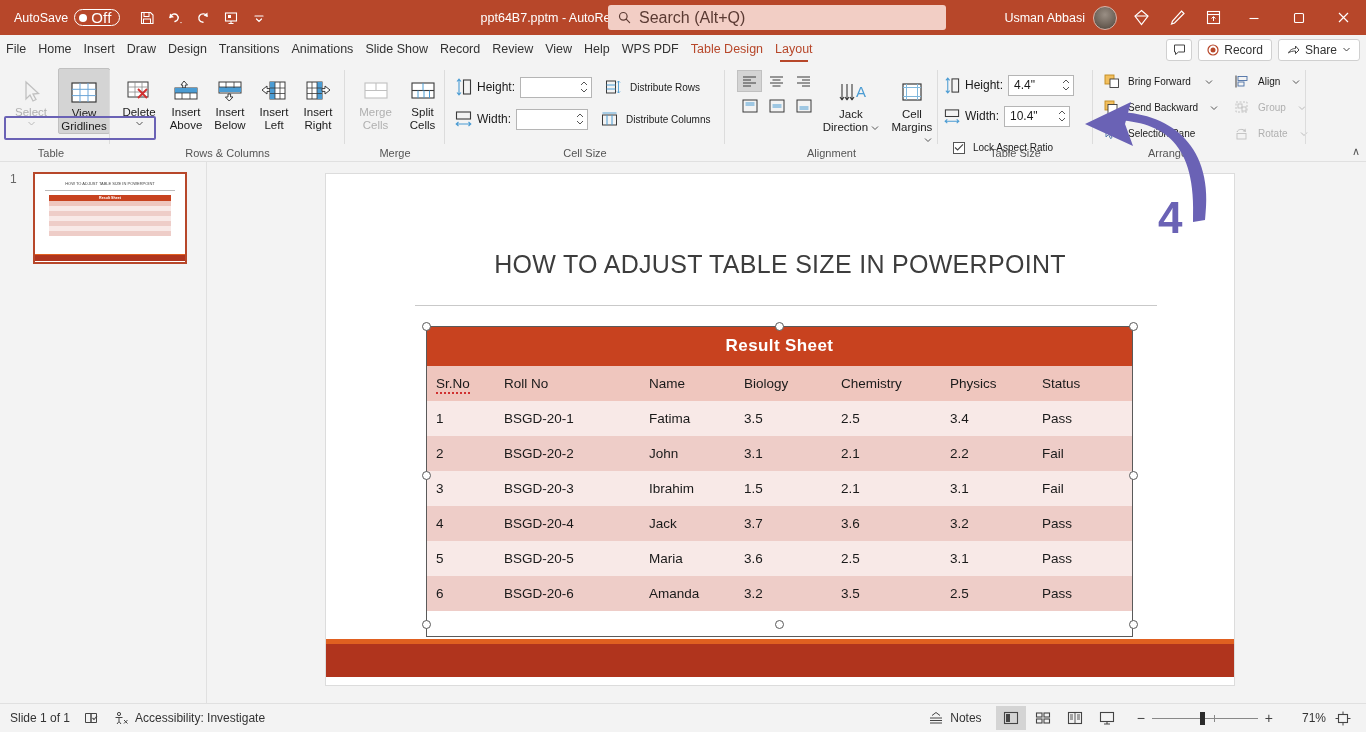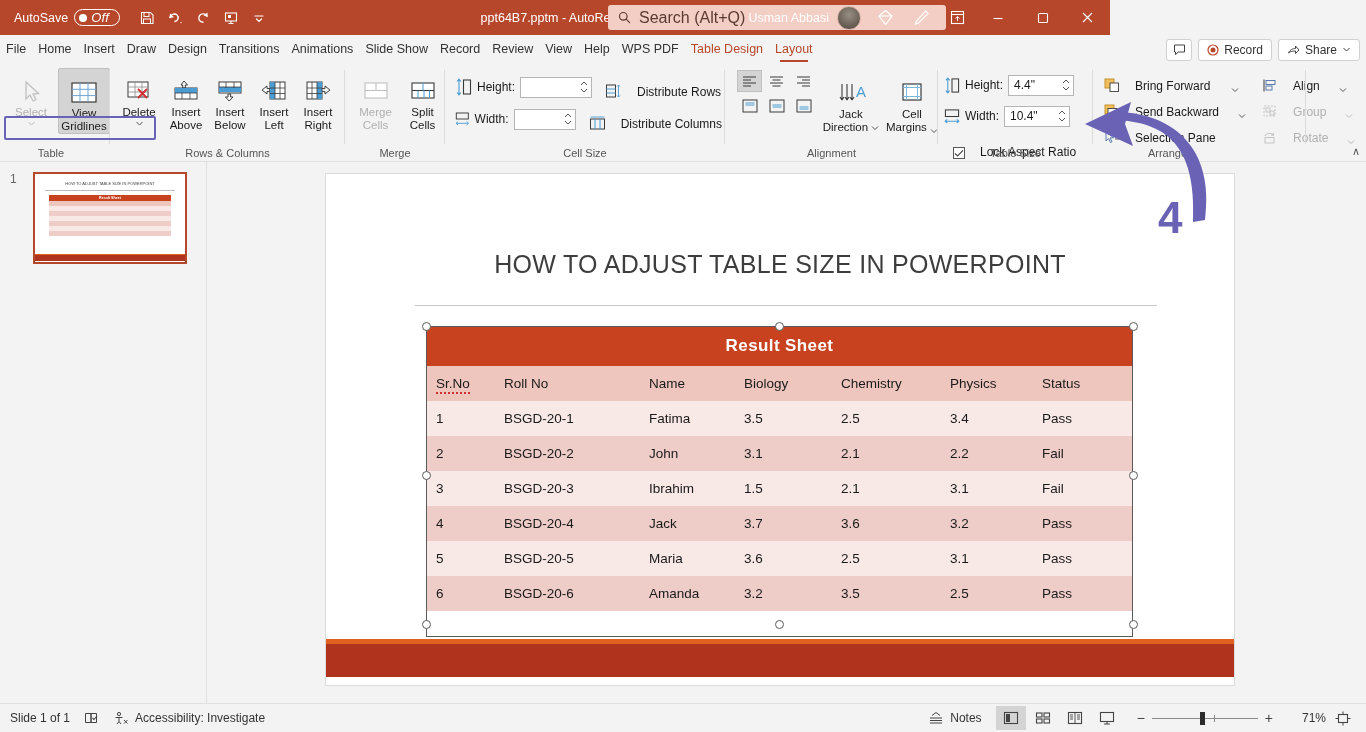--- a/index.html
+++ b/index.html
@@ -6,35 +6,35 @@
   html, body {
     width: 1366px; height: 732px;
     font-family: "Liberation Sans", sans-serif;
     overflow: hidden;
     background: #f3f3f3;
   }
   .app { position: relative; width: 1366px; height: 732px; }
 
   
   .titlebar {
-    position: absolute; top: 0; left: 0; width: 1110px; height: 35px;
+    position: absolute; top: 0; left: 0; width: 1366px; height: 35px;
     background: #b7472a; display: flex; align-items: center;
     color: #fff; font-size: 12px;
   }
   .tb-autosave { display: flex; align-items: center; gap: 6px; margin-left: 14px; }
   .tb-autosave .lbl { font-size: 12.5px; color: #fff; }
   .toggle {
     width: 46px; height: 17px; border-radius: 9px;
     border: 1px solid #ffffff; background: transparent;
     display: flex; align-items: center; position: relative;
   }
   .toggle .knob {
     width: 8px; height: 8px; border-radius: 50%; background: #fff; margin-left: 4px;
   }
-  .toggle .t-lbl { font-size: 13px; margin-left: 4px; letter-spacing: .2px; font-style: italic; }
+  .toggle .t-lbl { font-size: 15px; margin-left: 4px; letter-spacing: .2px; }
   .qat { display: flex; align-items: center; gap: 2px; margin-left: 14px; }
   .qat-btn {
     width: 26px; height: 26px; display: flex; align-items: center; justify-content: center;
     border-radius: 3px;
   }
   .qat-btn svg { display: block; }
   .tb-title {
     position: absolute; left: 0; right: 0; text-align: center;
     font-size: 12.5px; color: #fff; pointer-events: none;
     width: 640px; margin-left: 300px;
@@ -117,21 +117,21 @@
   .spin {
     width: 72px; height: 21px; border: 1px solid #b5b5b5; background: #fff;
     display: flex; align-items: center; position: relative;
   }
   .spin .val { font-size: 12px; color: #1a1a1a; padding-left: 5px; }
   .spin .arrows {
     position: absolute; right: 3px; top: 0; height: 100%;
     display: flex; flex-direction: column; justify-content: center; gap: 2px;
   }
   .smallbtn {
-    display: flex; align-items: flex-end; gap: 15px; font-size: 12px; color: #1a1a1a;
+    display: flex; align-items: center; gap: 8px; font-size: 10px; color: #1a1a1a;
     height: 23px; padding: 0 3px; white-space: nowrap;
   }
   .smallbtn.disabled { color: #b0b0b0; }
   .chk { width: 12px; height: 12px; border: 1px solid #555; background: #fff;
          display:flex; align-items:center; justify-content:center; }
   .alignbtn {
     width: 25px; height: 22px; display: flex; align-items: center; justify-content: center;
   }
   .alignbtn.sel { background: #d4d4d4; border: 1px solid #c0c0c0; }
   .collapse-ribbon {
@@ -610,21 +610,21 @@
           </span>
         </div>
         <div class="bigbtn" style="width:56px;">
           <div class="ic">
             <svg width="30" height="28" viewBox="0 0 30 28">
                 <rect x="6" y="4" width="18" height="16" fill="#fff" stroke="#3a3a3a" stroke-width="1.2"></rect>
                 <path d="M9.5 4v16M20.5 4v16M6 7.5h18M6 16.5h18" stroke="#7fb8dd" stroke-width="1"></path>
               </svg>
           </div>
           <span>Cell</span>
-          <span style="display:flex;align-items:flex-end;gap:3px;">
+          <span style="display:flex;align-items:flex-end;gap:3px;flex-direction:column;">
             <span>Margins</span>
             <svg width="8" height="6" viewBox="0 0 8 6">
                 <path d="M1 1.5 L4 4.5 L7 1.5" fill="none" stroke="#555" stroke-width="1"></path>
               </svg>
           </span>
         </div>
       </div>
       <div class="gname">Alignment</div>
       <div class="sep"></div>
     </div>

